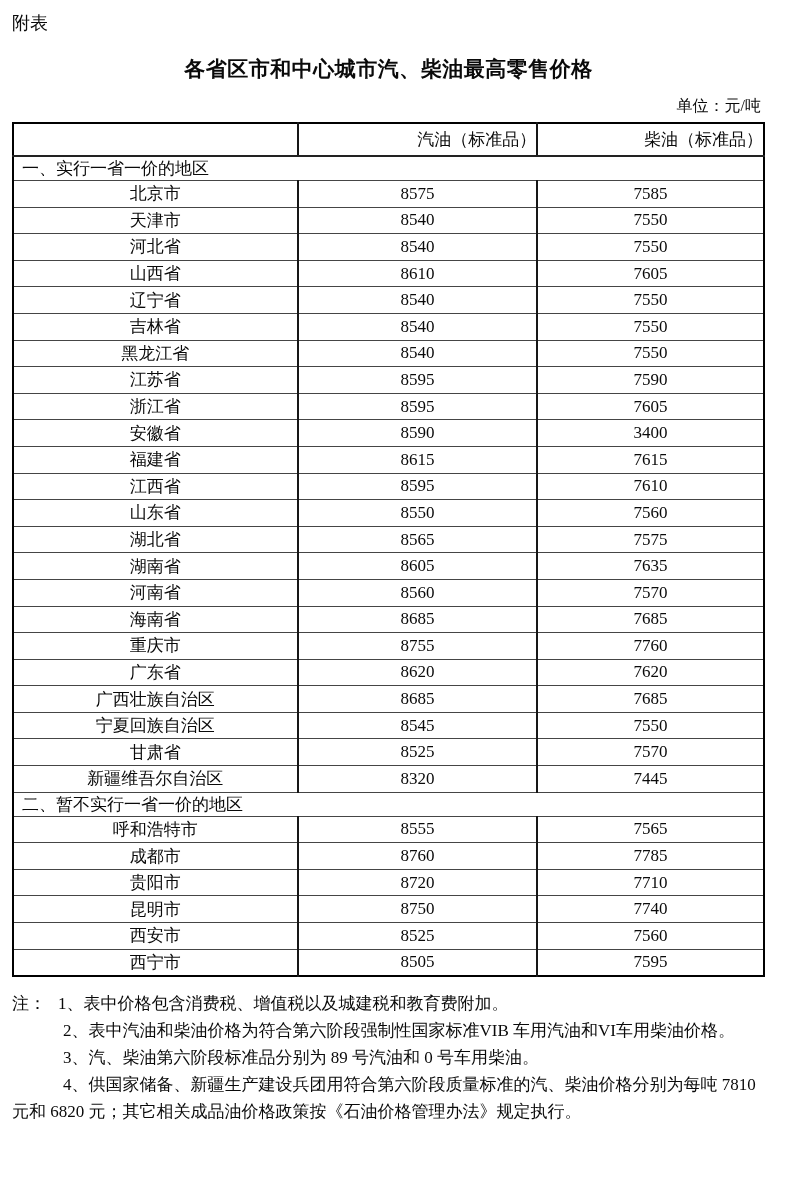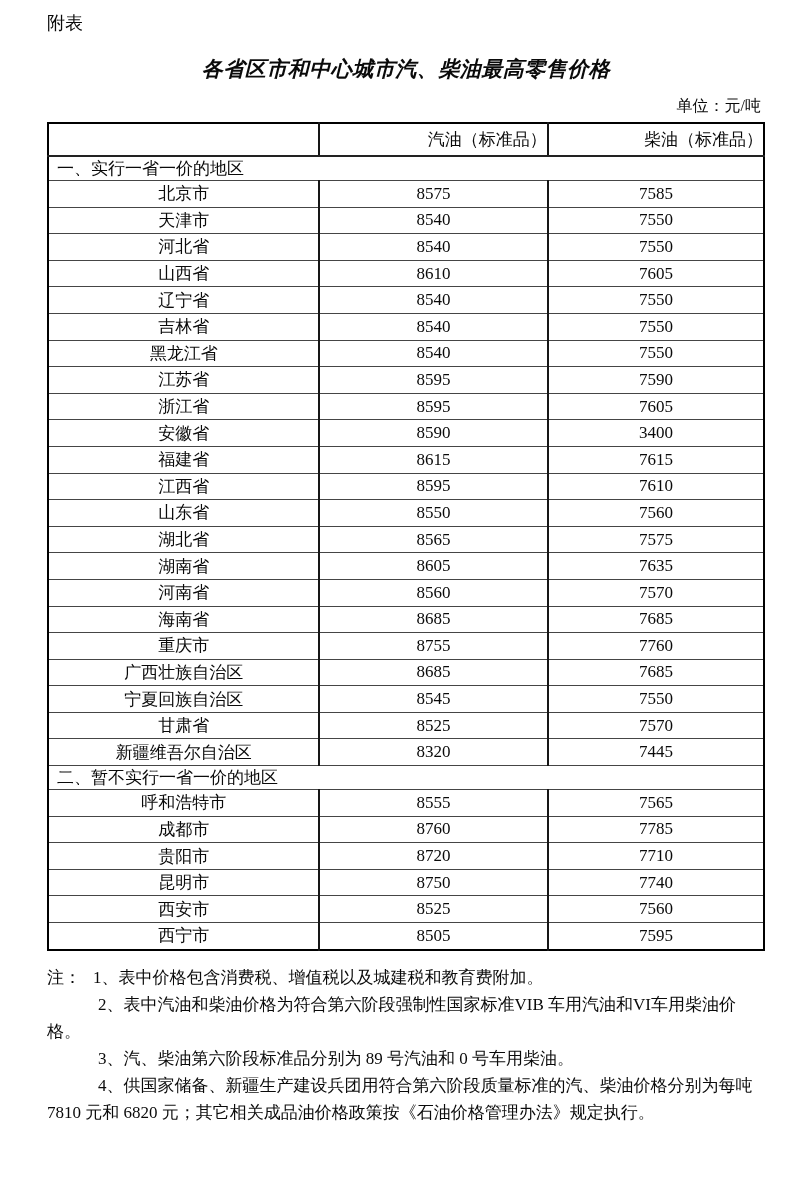--- a/index.html
+++ b/index.html
@@ -5,38 +5,37 @@
   html, body {
     margin: 0;
     padding: 0;
     background: #ffffff;
   }
   .page {
     position: relative;
     width: 792px;
     height: 1181px;
     box-sizing: border-box;
-    padding: 12px 27px 0 47px;
+    padding: 12px 27px 0 12px;
     background: #ffffff;
     color: #0a0a0a;
     font-family: "Liberation Serif", "DejaVu Serif", serif;
     overflow: hidden;
   }
   .page-tag {
     font-size: 18px;
     line-height: 22px;
   }
   .doc-title {
     font-family: "Liberation Sans", "DejaVu Sans", sans-serif;
     font-weight: 700;
     font-size: 21px;
     text-align: center;
     letter-spacing: 0.5px;
     margin: 21px 0 13px 0;
-    font-style: italic;
   }
   .unit-line {
     text-align: right;
     font-size: 16px;
     margin: 9px 4px 5px 0;
   }
   table.price-table {
     width: 100%;
     border-collapse: collapse;
     table-layout: fixed;
@@ -205,20 +204,25 @@
           <td class="region-cell">海南省</td>
           <td class="price-cell">8685</td>
           <td class="price-cell">7685</td>
         </tr>
         <tr class="data-row">
           <td class="region-cell">重庆市</td>
           <td class="price-cell">8755</td>
           <td class="price-cell">7760</td>
         </tr>
         <tr class="data-row">
+          <td class="region-cell">广东省</td>
+          <td class="price-cell">8620</td>
+          <td class="price-cell">7620</td>
+        </tr>
+        <tr class="data-row">
           <td class="region-cell">广西壮族自治区</td>
           <td class="price-cell">8685</td>
           <td class="price-cell">7685</td>
         </tr>
         <tr class="data-row">
           <td class="region-cell">宁夏回族自治区</td>
           <td class="price-cell">8545</td>
           <td class="price-cell">7550</td>
         </tr>
         <tr class="data-row">

